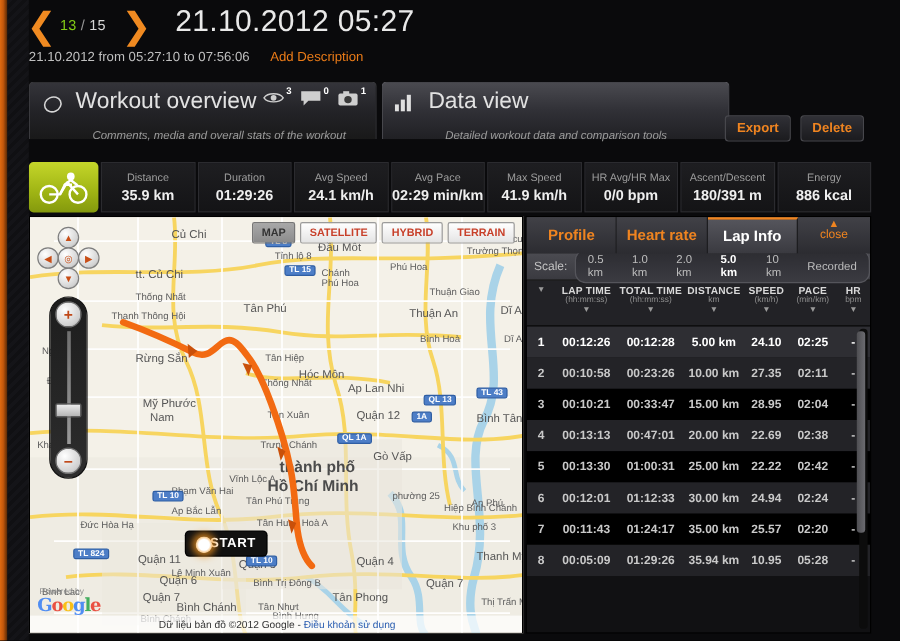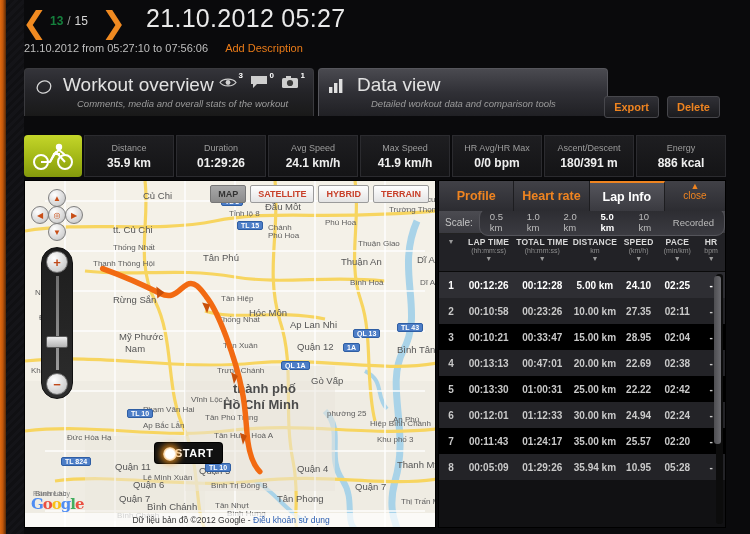--- a/index.html
+++ b/index.html
@@ -33,21 +33,21 @@
     position: absolute; top: 8px; font-size: 30px; line-height: 30px;
     color: #f08a21; font-weight: bold; cursor: pointer;
     font-family: "DejaVu Sans", sans-serif;
   }
   .nav-prev { left: 22px; }
   .nav-next { left: 101px; }
   .pager {
     position: absolute; left: 50px; top: 14px;
     font-size: 12px; color: #cfcfcf; letter-spacing: .2px;
   }
-  .pager .cur { color: #15803d; font-weight: bold; }
+  .pager .cur { color: #84cc16; font-weight: normal; }
   .pager .sep { color: #9a9a9a; }
   .pager .tot { color: #d8d8d8; }
   .wtitle {
     position: absolute; left: 146px; top: 4px;
     font-size: 25px; color: #e9e9e9; letter-spacing: .3px;
     font-weight: 300;
   }
   .subline {
     position: absolute; left: 24px; top: 42px;
     font-size: 11px; color: #bfbfbf;
@@ -65,21 +65,21 @@
     left: 0; width: 290px;
     background: linear-gradient(to bottom,#34343a 0%,#232327 50%,#191919 100%);
     border: 1px solid #3a3a3e; border-bottom: none;
   }
   .sect-tab.active {
     left: 294px; width: 290px;
     background: linear-gradient(to bottom,#4a4a50 0%,#303036 50%,#202024 100%);
     border: 1px solid #56565c; border-bottom: none;
   }
   .sect-title { font-size: 19px; color: #e2e2e2; font-weight: 300; margin-left: 26px; }
-  .sect-sub { font-size: 9.5px; color: #9b9b9b; font-style: italic; margin-left: 40px; margin-top: 2px; }
+  .sect-sub { font-size: 9.5px; color: #9b9b9b; font-style: italic; margin-left: 40px; margin-top: 12px; }
   .sect-ico {
     position: absolute; left: 10px; top: 9px;
     width: 18px; height: 18px; color: #d6d6d6;
   }
   .badgeicons { position: absolute; right: 12px; top: 6px; display: flex; gap: 11px; }
   .bi { position: relative; width: 20px; height: 18px; color: #cfcfcf; }
   .bi .num {
     position: absolute; right: -4px; top: -4px;
     font-size: 8px; color: #ffffff; font-weight: bold;
   }
@@ -357,20 +357,24 @@
       <div class="lbl">Distance</div>
       <div class="val">35.9 km</div>
     </div>
     <div class="stat">
       <div class="lbl">Duration</div>
       <div class="val">01:29:26</div>
     </div>
     <div class="stat">
       <div class="lbl">Avg Speed</div>
       <div class="val">24.1 km/h</div>
+    </div>
+    <div class="stat">
+      <div class="lbl">Avg Pace</div>
+      <div class="val">02:29 min/km</div>
     </div>
     <div class="stat">
       <div class="lbl">Max Speed</div>
       <div class="val">41.9 km/h</div>
     </div>
     <div class="stat">
       <div class="lbl">HR Avg/HR Max</div>
       <div class="val">0/0 bpm</div>
     </div>
     <div class="stat">

